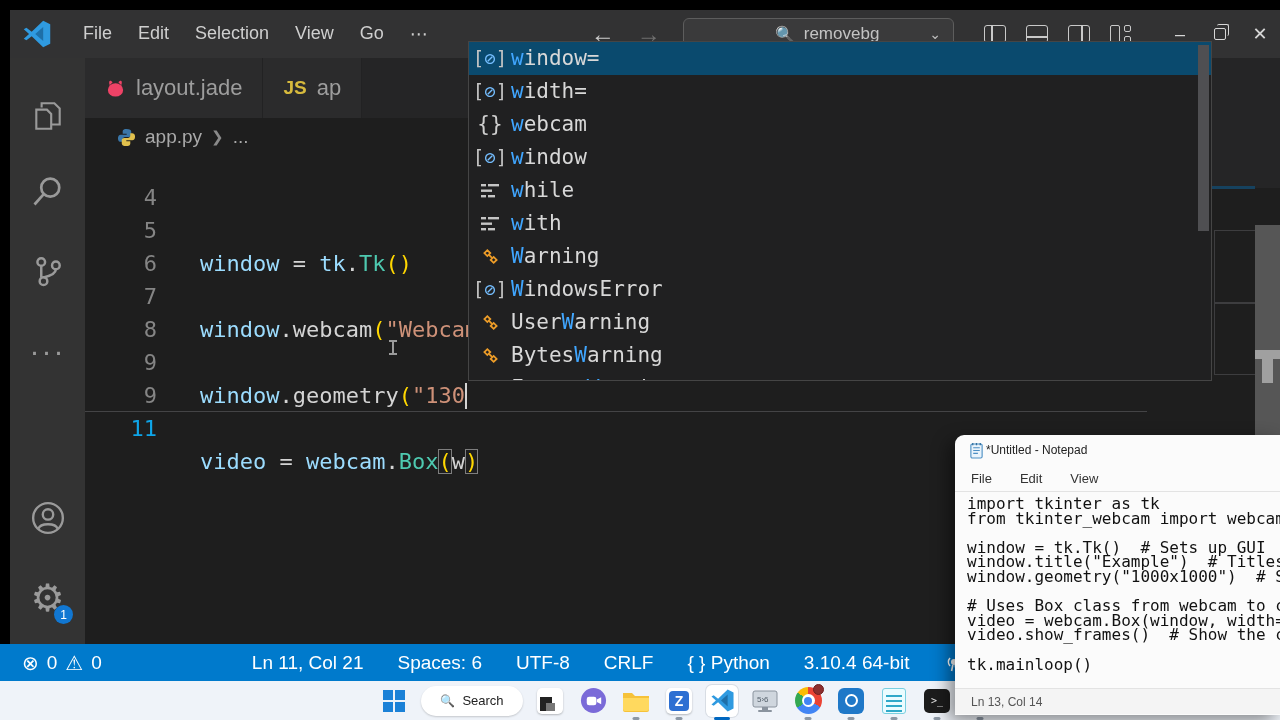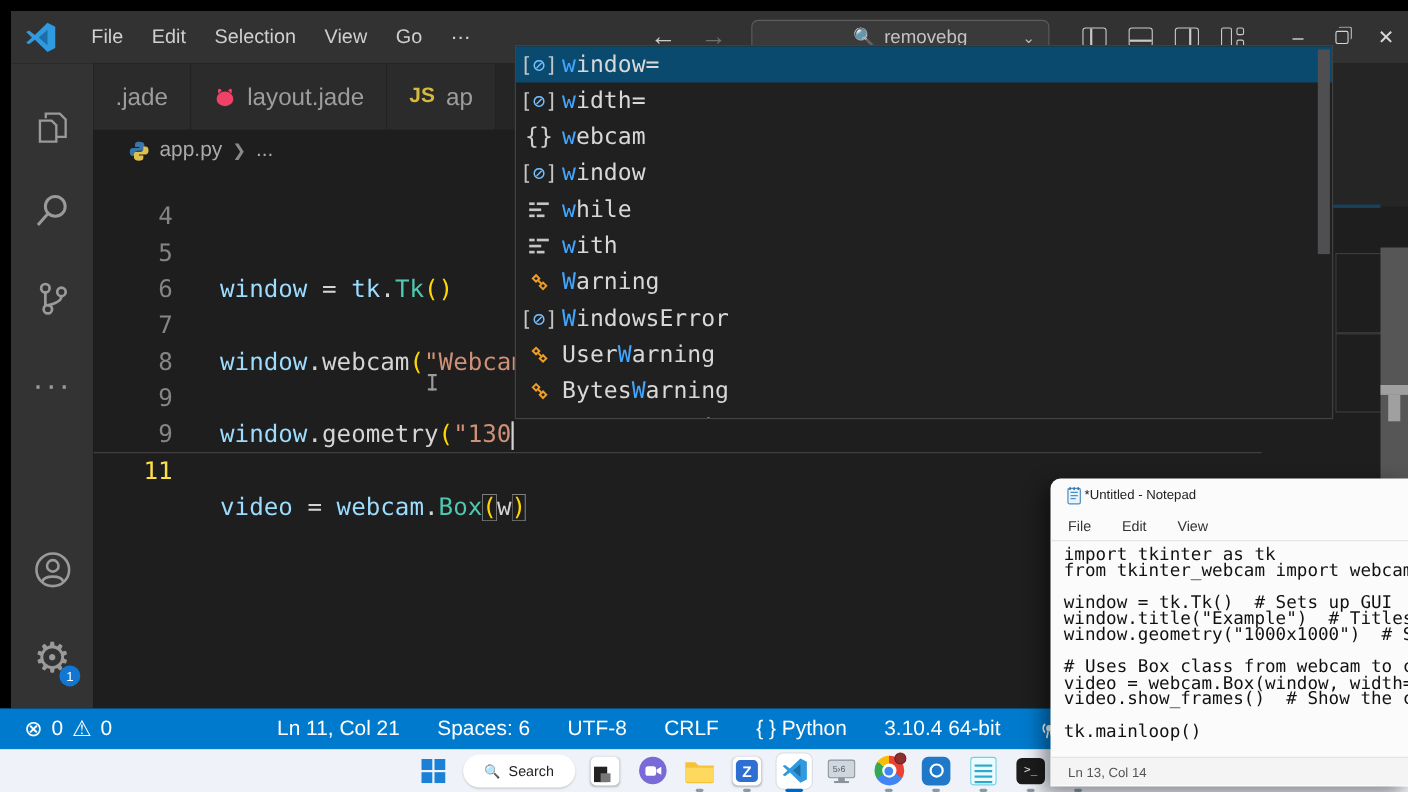--- a/index.html
+++ b/index.html
@@ -43,21 +43,21 @@
   .tab { height:60px; background:#2b2b2c; border-right:1px solid #222223; display:flex; align-items:center; padding:0 20px; color:#9d9d9d; font-size:22px; gap:10px; }
   .tab .js-badge { color:#d7ba3d; font-weight:bold; font-size:19px; font-family:"Liberation Sans",sans-serif; }
   #editor-actions { position:absolute; right:20px; top:18px; color:#cfcfcf; font-size:22px; letter-spacing:2px; }
   #breadcrumb { position:absolute; left:0; top:60px; right:0; height:38px; display:flex; align-items:center; padding-left:32px; color:#a9a9a9; font-size:19px; gap:9px; background:#1e1e1e; }
   #breadcrumb .sep { font-size:15px; color:#8a8a8a; }
 
   #code { position:absolute; left:0; top:90px; right:0; bottom:0; font-family:"DejaVu Sans Mono","Liberation Mono",monospace; font-size:22px; }
   .c-row { position:relative; height:33px; line-height:33px; white-space:pre; }
   .c-row .ln { position:absolute; left:0; width:72px; text-align:right; color:#858585; }
   .c-row .code { position:absolute; left:115px; }
-  .c-row.cur .ln { color:#fde047; }
+  .c-row.cur .ln { color:#0ea5e9; }
   .c-row.cur { border-bottom:1.5px solid #444446; width:1062px; }
   .tv{color:#9CDCFE}.tp{color:#d4d4d4}.tc{color:#4EC9B0}.tb{color:#FFD700}.ts{color:#CE9178}
   .tbx{color:#FFD700; box-shadow:0 0 0 1px #7e7e7e inset;}
   #caret { position:absolute; left:380px; top:4px; width:2px; height:26px; background:#d4d4d4; }
   #mouse-ibeam { position:absolute; left:307px; top:282px; width:2px; height:15px; background:#9b9b9b; }
   #mouse-ibeam::before,#mouse-ibeam::after{content:"";position:absolute;left:-3px;width:8px;height:2px;background:#9b9b9b;}
   #mouse-ibeam::before{top:0}#mouse-ibeam::after{bottom:0}
 
   
   #right-shade { position:absolute; right:0; top:0; width:68px; height:130px; background:#252526; }
@@ -175,23 +175,20 @@
     </svg>
   </div>
   <div class="act" id="act-settings" style="top:512px">
     <span style="font-size:38px; color:#9a9a9a;">⚙</span>
     <span class="badge">1</span>
   </div>
 </div>
 
 <div id="editor-region">
   <div id="tabbar">
-        <div class="tab">
-          <span>.jade</span>
-        </div>
         <div class="tab">
           <svg width="21" height="18" viewBox="0 0 22 18">
     <ellipse cx="11" cy="11" rx="8" ry="7" fill="#ee4266"></ellipse>
     <path d="M5 6 C3 1 6 0 8 3 Z M17 6 C19 1 16 0 14 3 Z" fill="#ee4266"></path>
           </svg>
           <span>layout.jade</span>
         </div>
         <div class="tab">
           <span class="js-badge">JS</span>
           <span>ap</span>

